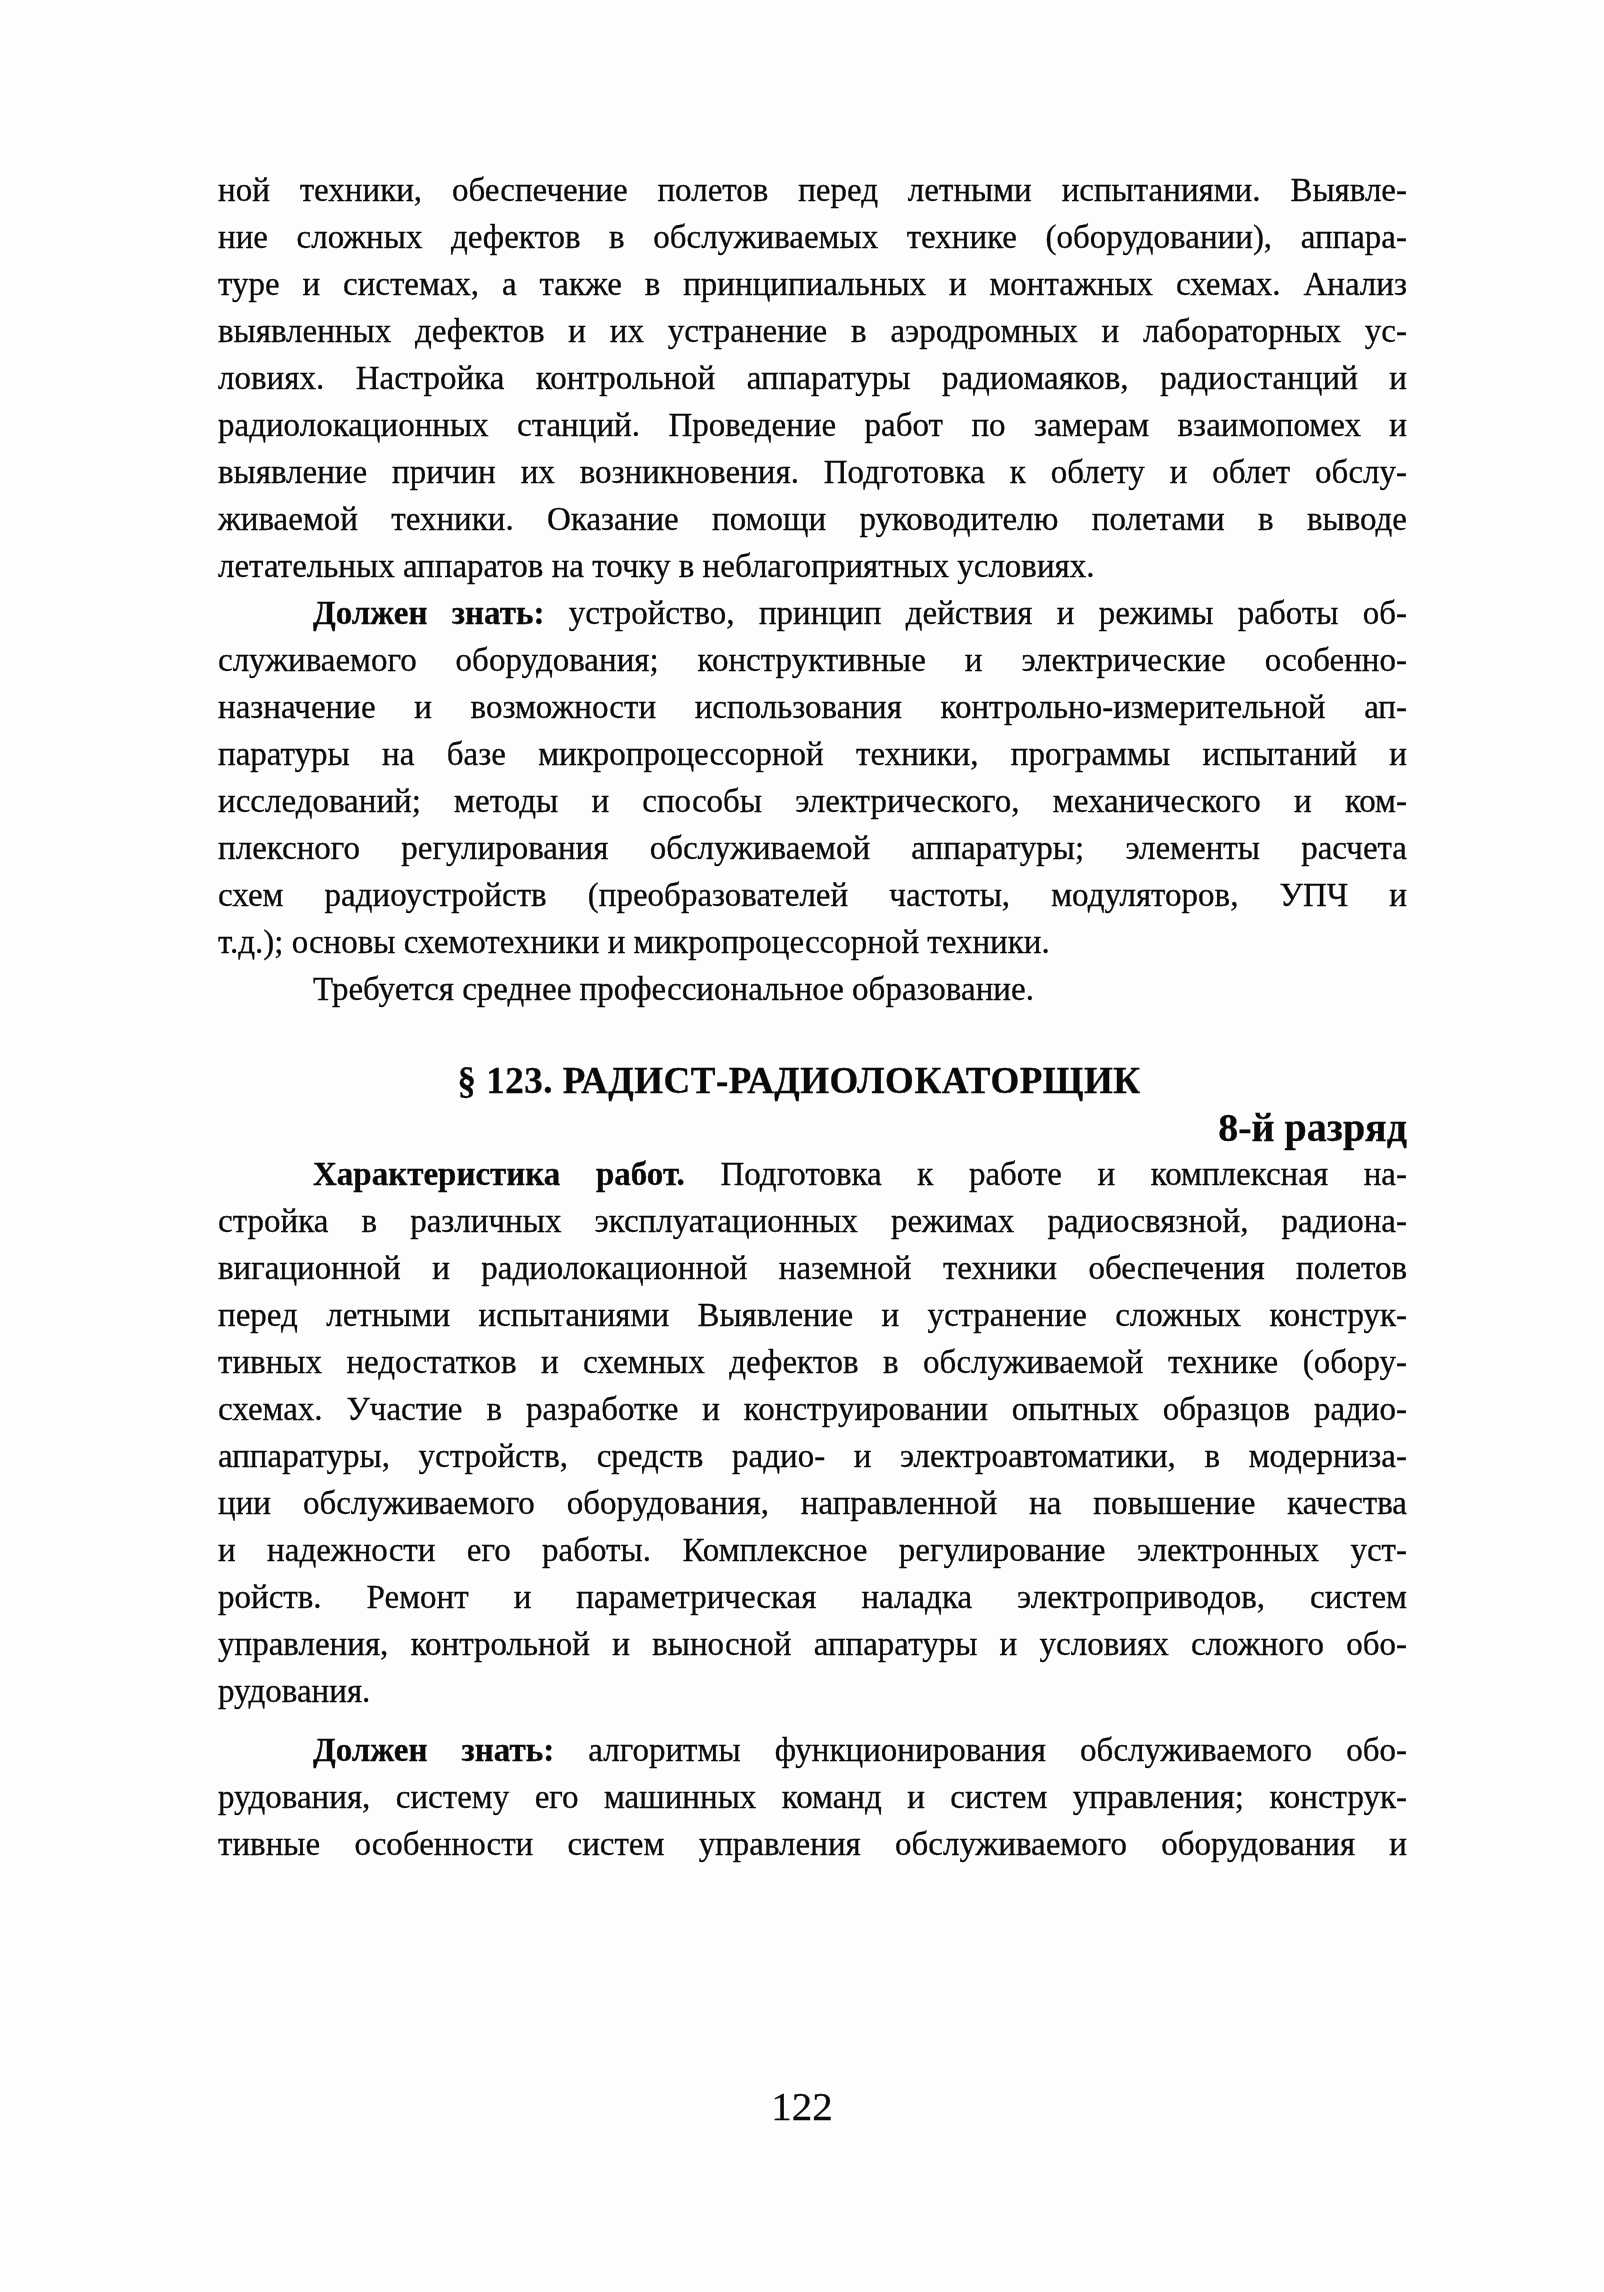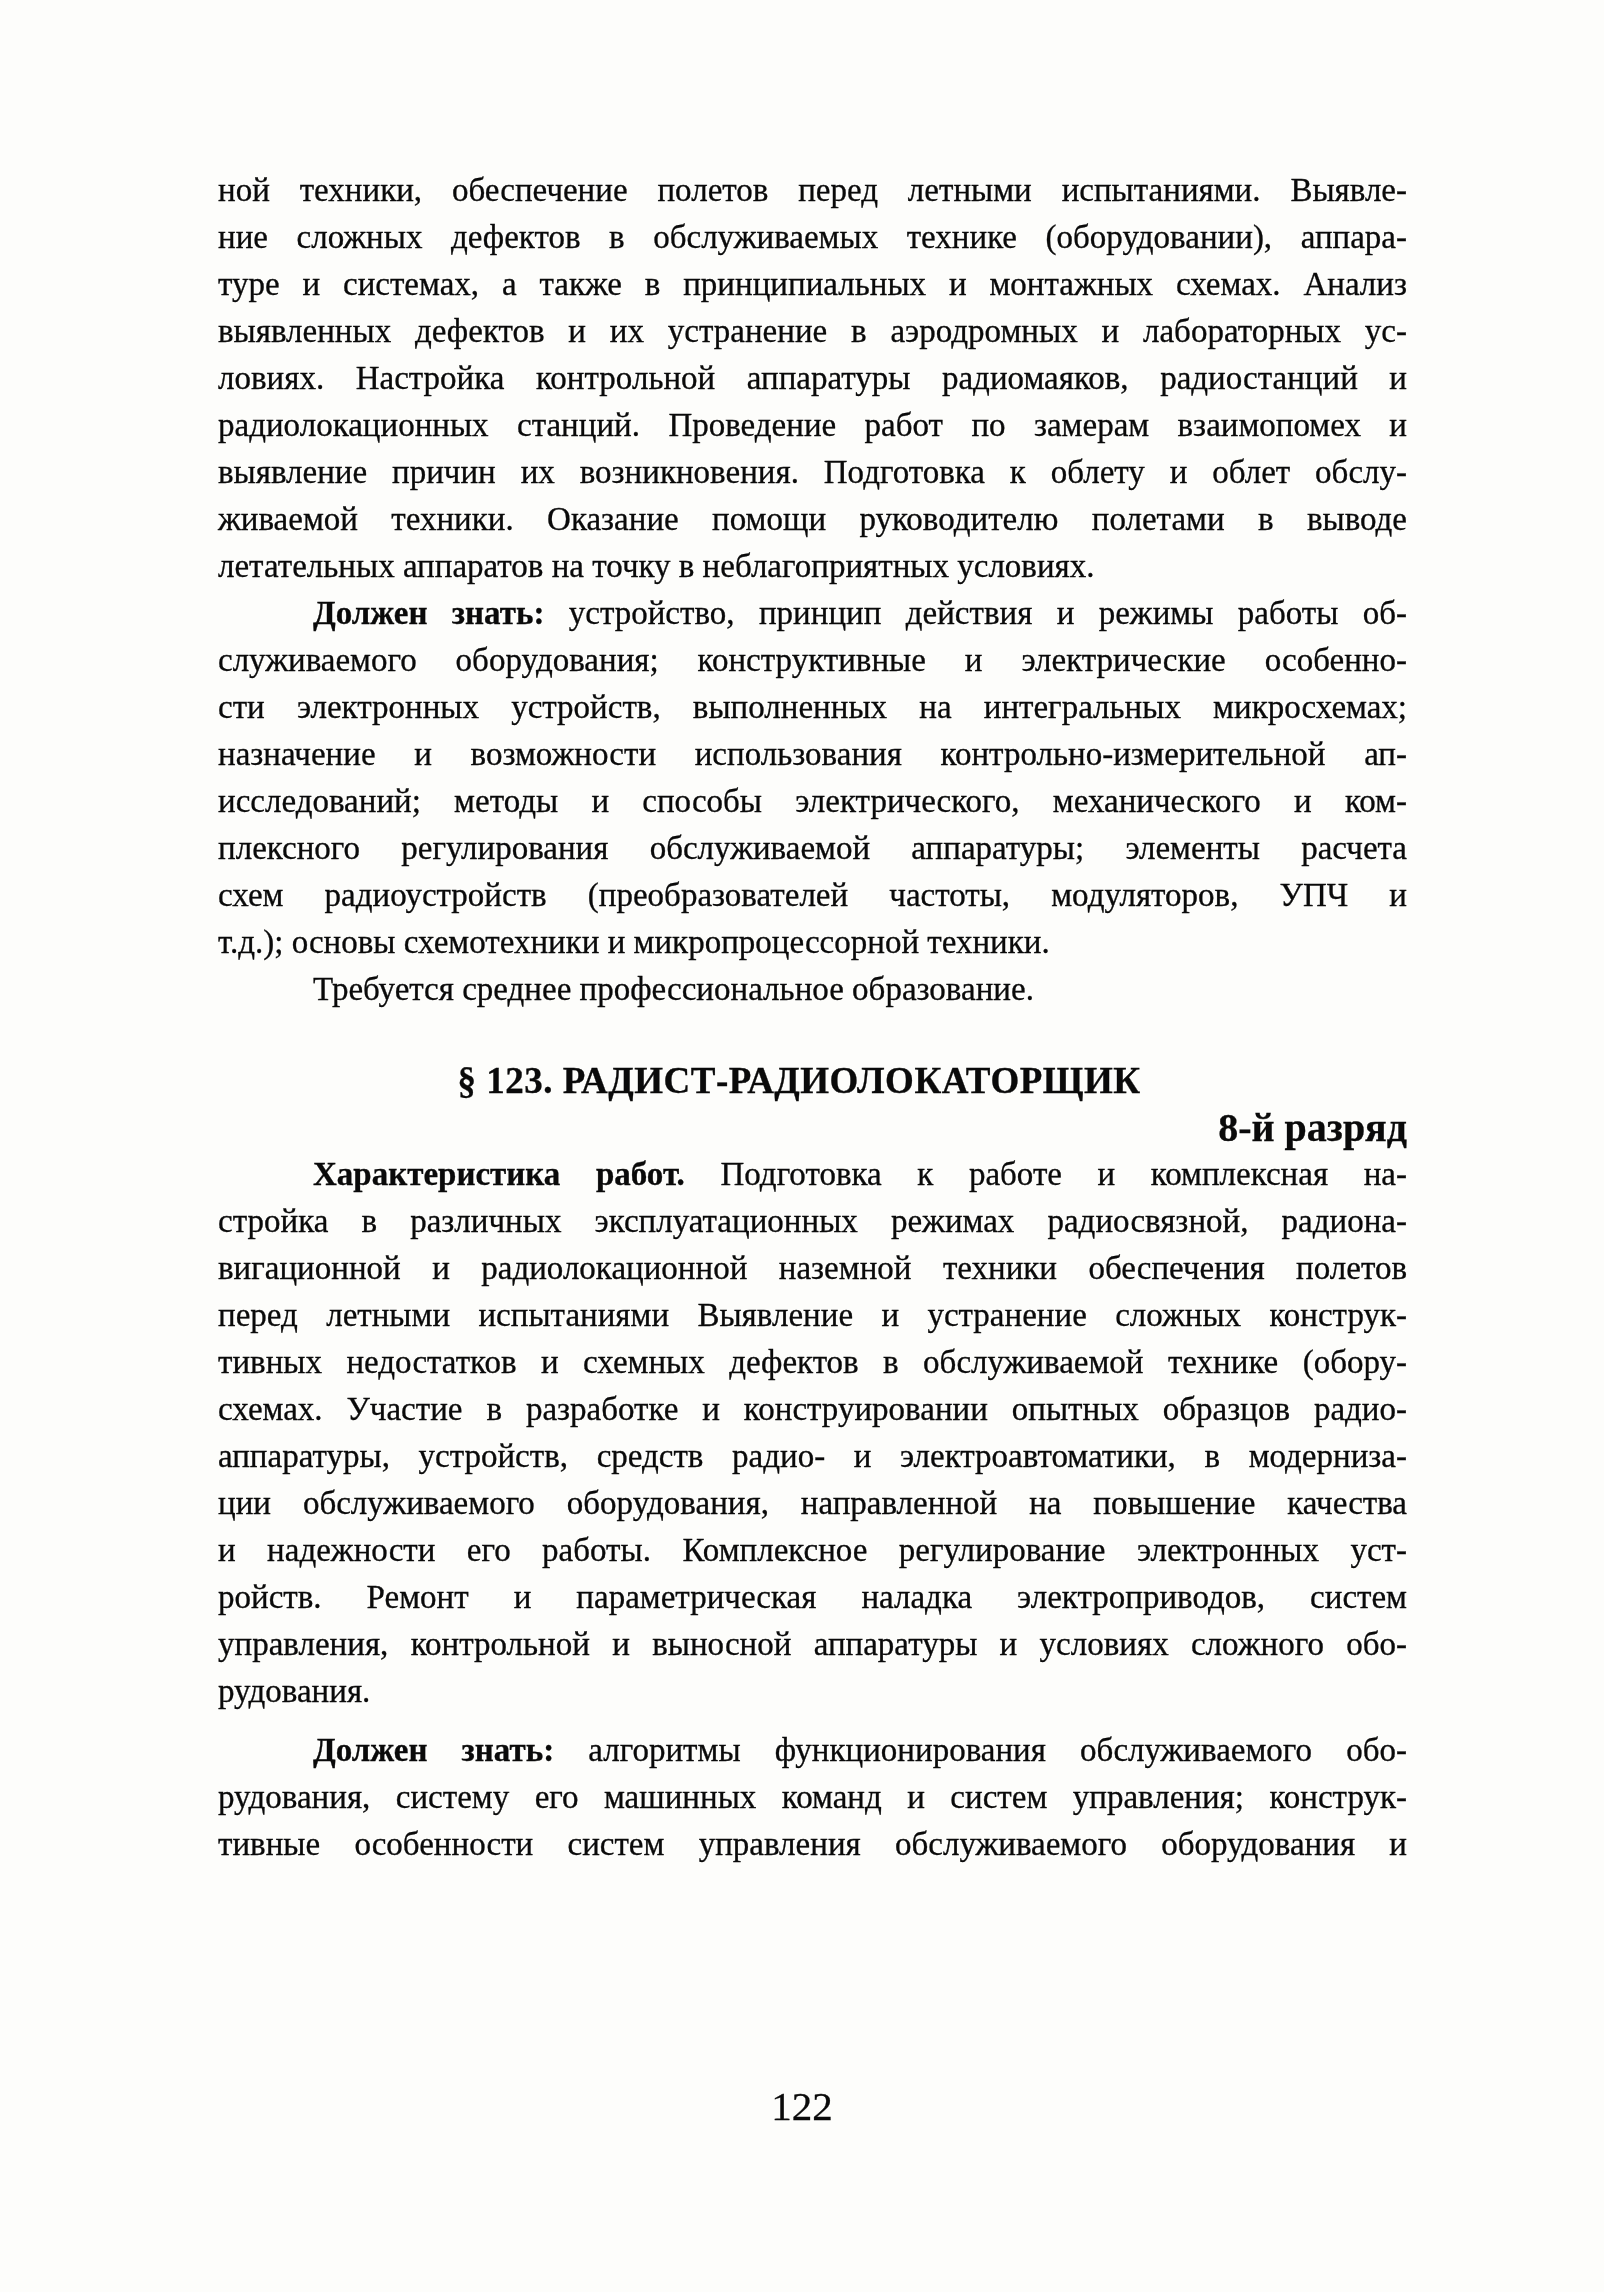--- a/index.html
+++ b/index.html
@@ -70,22 +70,22 @@
       <div class="line j">ловиях. Настройка контрольной аппаратуры радиомаяков, радиостанций и</div>
       <div class="line j">радиолокационных станций. Проведение работ по замерам взаимопомех и</div>
       <div class="line j">выявление причин их возникновения. Подготовка к облету и облет обслу-</div>
       <div class="line j">живаемой техники. Оказание помощи руководителю полетами в выводе</div>
       <div class="line last">летательных аппаратов на точку в неблагоприятных условиях.</div>
     </div>
 
     <div class="para">
       <div class="line j indent"><span class="lead">Должен знать:</span><span> устройство, принцип действия и режимы работы об-</span></div>
       <div class="line j">служиваемого оборудования; конструктивные и электрические особенно-</div>
-      <div class="line j">сти электронных устройств, выполненных на интегральных микросхемах;</div>
       <div class="line j">назначение и возможности использования контрольно-измерительной ап-</div>
+      <div class="line j">паратуры на базе микропроцессорной техники, программы испытаний и</div>
       <div class="line j">исследований; методы и способы электрического, механического и ком-</div>
       <div class="line j">плексного регулирования обслуживаемой аппаратуры; элементы расчета</div>
       <div class="line j">схем радиоустройств (преобразователей частоты, модуляторов, УПЧ и</div>
       <div class="line last">т.д.); основы схемотехники и микропроцессорной техники.</div>
     </div>
 
     <div class="para">
       <div class="line last indent">Требуется среднее профессиональное образование.</div>
     </div>
 

